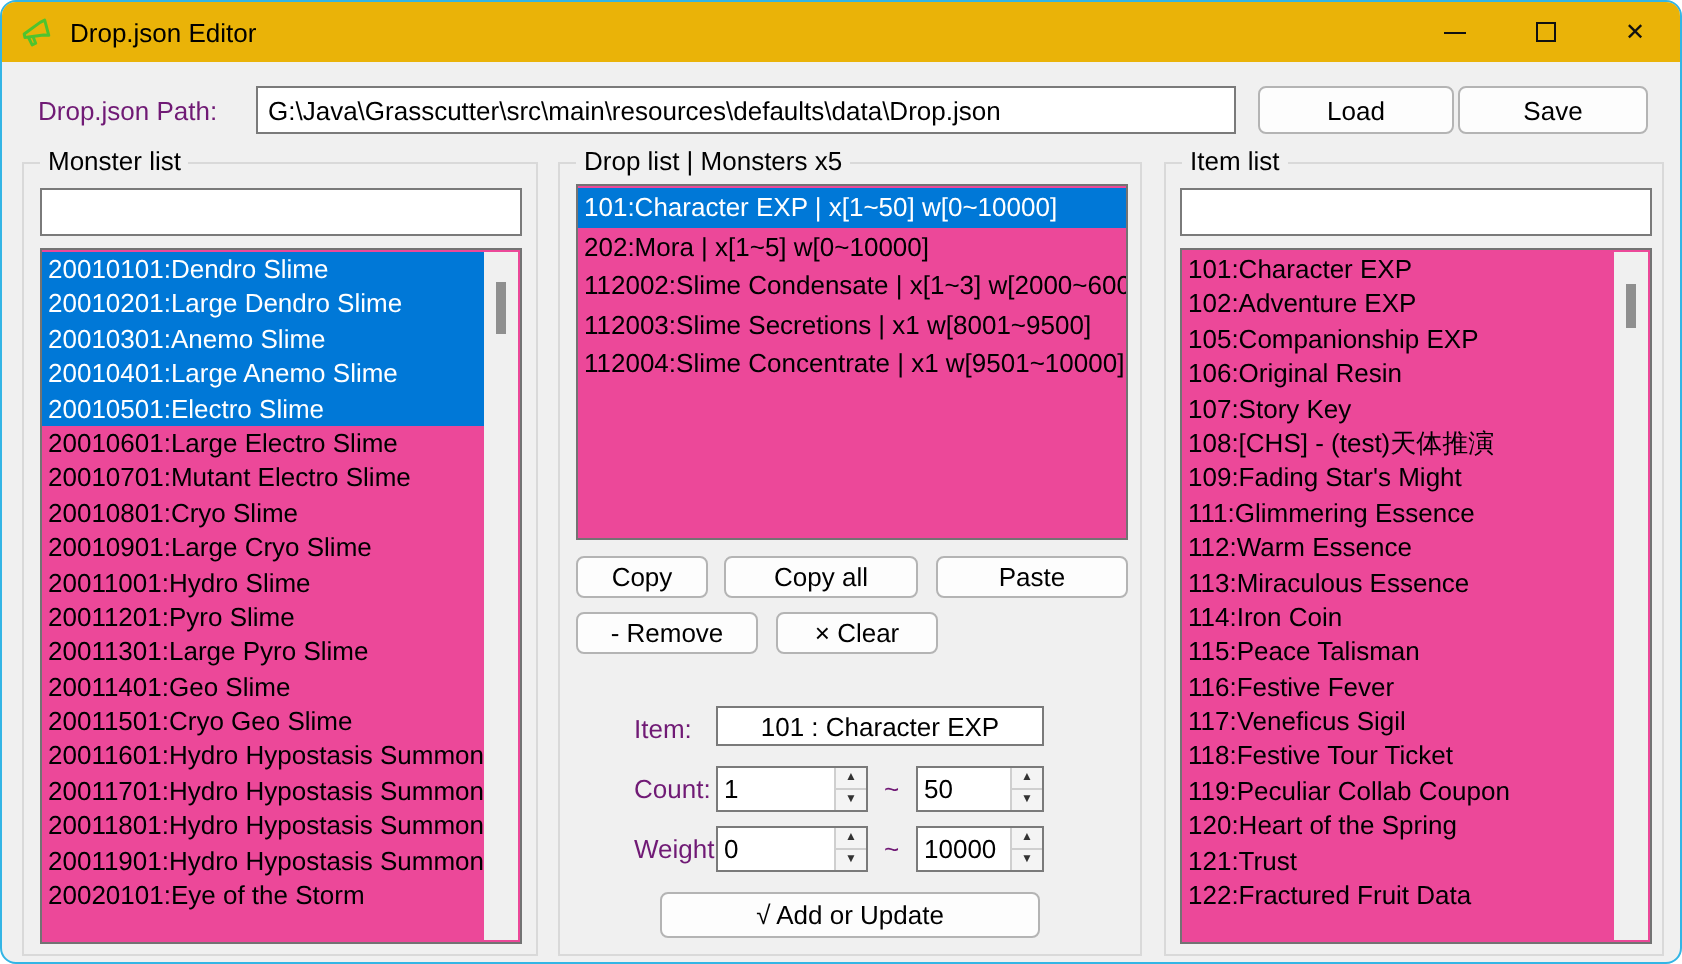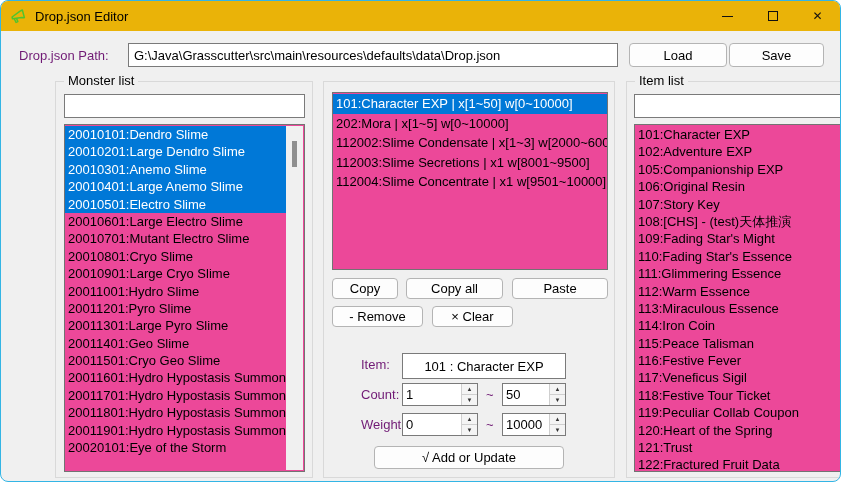--- a/index.html
+++ b/index.html
@@ -26,21 +26,21 @@
   .textbox {
     position:absolute; background:#fff; border:1px solid #7a7a7a;
     font-size:13px; font-family:"Liberation Sans", sans-serif; padding:0 5px; color:#000; outline:none;
   }
   .btn {
     position:absolute; background:#fdfdfd; border:1px solid #b4b4b4; border-radius:4px;
     font-size:13px; font-family:"Liberation Sans", sans-serif;
     display:flex; align-items:center; justify-content:center; color:#000; cursor:default; white-space:nowrap;
   }
   
-  .group { position:absolute; border:1px solid #d9d9d9;margin-left:44px; }
+  .group { position:absolute; border:1px solid #d9d9d9; }
   .group-label {
     position:absolute; top:-9px; left:8px; background:#f0f0f0;
     padding:0 4px; font-size:13px; color:#000; white-space:nowrap;
   }
   
   .list {
     position:absolute; background:#ec4899; border:1px solid #737373; overflow:hidden;
   }
   .list-inner { position:absolute; left:0; top:1px; right:0; bottom:0; overflow:hidden; }
   .list-item {
@@ -123,39 +123,40 @@
           <div class="list-item">20011901:Hydro Hypostasis Summon</div>
           <div class="list-item">20020101:Eye of the Storm</div>
         </div>
       <div class="scroll">
         <div class="scroll-thumb" style="top:15px; height:26px;"></div>
       </div>
     </div>
   </div>
 
   <div class="group" style="left:278px; top:80px; width:292px; height:397px;">
+    <div class="group-label">Drop list | Monsters x5</div>
     <div class="list droplist" style="left:8px; top:10px; width:276px; height:178px;">
       <div class="list-inner">
 
       <div class="list-item selected">101:Character EXP | x[1~50] w[0~10000]</div>
           <div class="list-item">202:Mora | x[1~5] w[0~10000]</div>
           <div class="list-item">112002:Slime Condensate | x[1~3] w[2000~6000]</div>
           <div class="list-item">112003:Slime Secretions | x1 w[8001~9500]</div>
           <div class="list-item">112004:Slime Concentrate | x1 w[9501~10000]</div>
         </div>
     </div>
 
     <div class="btn" style="left:8px;  top:196px; width:66px; height:21px;">Copy</div>
     <div class="btn" style="left:188px; top:196px; width:96px; height:21px;">Paste</div>
     <div class="btn" style="left:82px; top:196px; width:97px; height:21px;">Copy all</div>
     <div class="btn" style="left:8px;  top:224px; width:91px; height:21px;">- Remove</div>
     <div class="btn" style="left:108px; top:224px; width:81px; height:21px;">× Clear</div>
 
     <div class="lbl" style="left:37px; top:275px;">Item:</div>
-    <input class="textbox center-text" style="left: 78px; top: 271px; width: 164px; height: 26px;" value="101 : Character EXP">
+    <input class="textbox center-text" style="left: 78px; top: 271px; width: 164px; height: 20px;" value="101 : Character EXP">
 
     <div class="lbl" style="left:37px; top:305px;">Count:</div>
     <div class="spin" style="left:78px; top:301px; width:76px; height:23px;">
       <input value="1" style="">
       <div class="spin-btns">
         <div class="spin-up">▲</div>
         <div class="spin-down">▼</div>
       </div>
     </div>
     <div class="lbl" style="left:162px; top:305px;">~</div>
@@ -193,21 +194,20 @@
     <div class="list has-scroll" style="left:7px; top:42px; width:236px; height:348px;">
       <div class="list-inner">
 
       <div class="list-item">101:Character EXP</div>
           <div class="list-item">102:Adventure EXP</div>
           <div class="list-item">105:Companionship EXP</div>
           <div class="list-item">106:Original Resin</div>
           <div class="list-item">107:Story Key</div>
           <div class="list-item">108:[CHS] - (test)天体推演</div>
           <div class="list-item">109:Fading Star's Might</div>
-          <div class="list-item">110:Fading Star's Essence</div>
           <div class="list-item">111:Glimmering Essence</div>
           <div class="list-item">112:Warm Essence</div>
           <div class="list-item">113:Miraculous Essence</div>
           <div class="list-item">114:Iron Coin</div>
           <div class="list-item">115:Peace Talisman</div>
           <div class="list-item">116:Festive Fever</div>
           <div class="list-item">117:Veneficus Sigil</div>
           <div class="list-item">118:Festive Tour Ticket</div>
           <div class="list-item">119:Peculiar Collab Coupon</div>
           <div class="list-item">120:Heart of the Spring</div>

